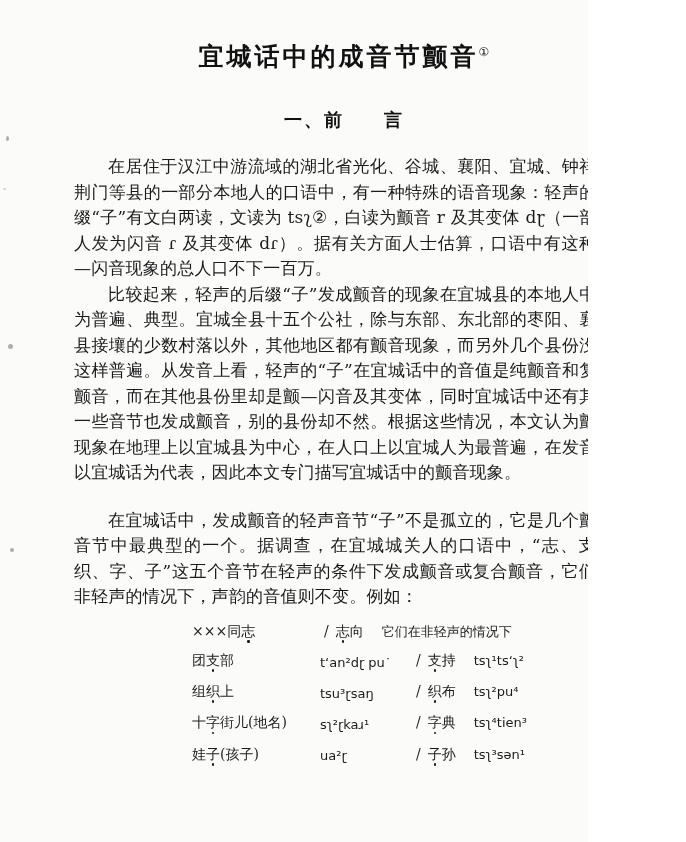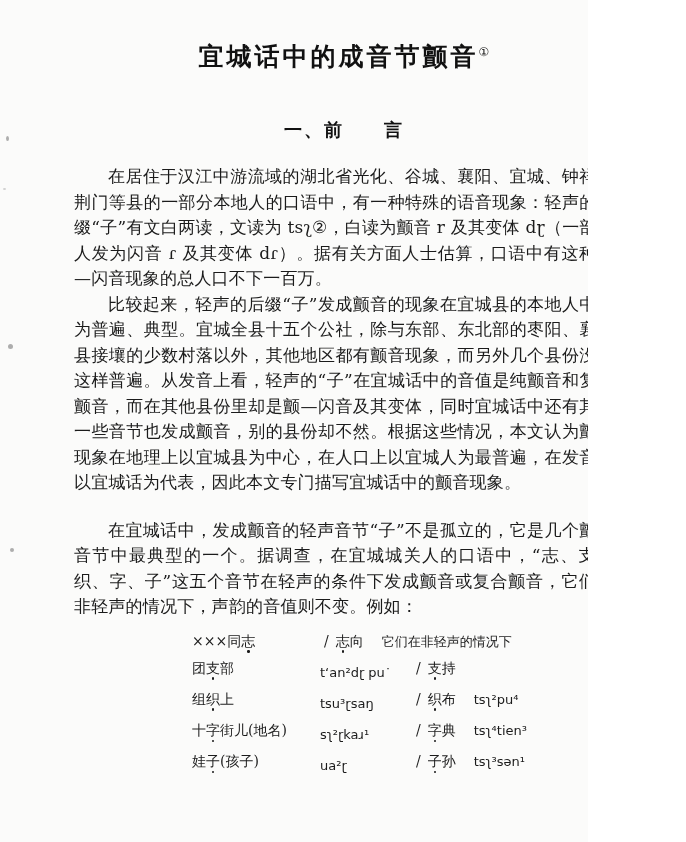--- a/index.html
+++ b/index.html
@@ -61,21 +61,21 @@
     color: #1a1a1a;
     margin-top: 58px;
   }
 
   .h2 {
     text-align: center;
     font-size: 18px;
     font-weight: bold;
     letter-spacing: 2px;
     color: #111;
-    margin-top: 46px;
+    margin-top: 36px;
   }
   .h2.sec2 { margin-top: 48px; }
 
   p.body {
     font-size: 17px;
     line-height: 25.5px;
     color: #1b1b1b;
     text-align: justify;
     text-justify: inter-ideograph;
     margin: 0;
@@ -84,21 +84,21 @@
   }
   p.body.first { margin-top: 22px; }
 
   .examples {
     margin-top: 8px;
     font-size: 14px;
     color: #1b1b1b;
   }
   .ex-row {
     display: flex;
-    align-items: flex-start;
+    align-items: center;
     line-height: 27px;
     padding-left: 118px;
   }
   .ex-word {
     display: inline-block;
     min-width: 128px;
     white-space: nowrap;
   }
   .ex-ipa {
     font-family: "DejaVu Sans", "Liberation Sans", sans-serif;
@@ -153,20 +153,21 @@
         <span class="ex-slash">/</span>
         <span class="ex-gloss"><span class="dotted">志</span><span>向</span></span>
         <span class="ex-ipa">它们在非轻声的情况下</span>
       </div>
 
       <div class="ex-row">
         <span class="ex-word"><span>团</span><span class="dotted">支</span><span>部</span></span>
         <span class="ex-ipa"><span>tʻan²dɽ pu˙</span><sup></sup></span>
         <span class="ex-slash">/</span>
         <span class="ex-gloss"><span class="dotted">支</span><span>持</span></span>
+        <span class="ex-ipa">tsʅ¹tsʻʅ²</span>
       </div>
 
       <div class="ex-row">
         <span class="ex-word"><span>组</span><span class="dotted">织</span><span>上</span></span>
         <span class="ex-ipa"><span>tsu³ɽsaŋ</span><sup></sup></span>
         <span class="ex-slash">/</span>
         <span class="ex-gloss"><span class="dotted">织</span><span>布</span></span>
         <span class="ex-ipa">tsʅ²pu⁴</span>
       </div>
 

